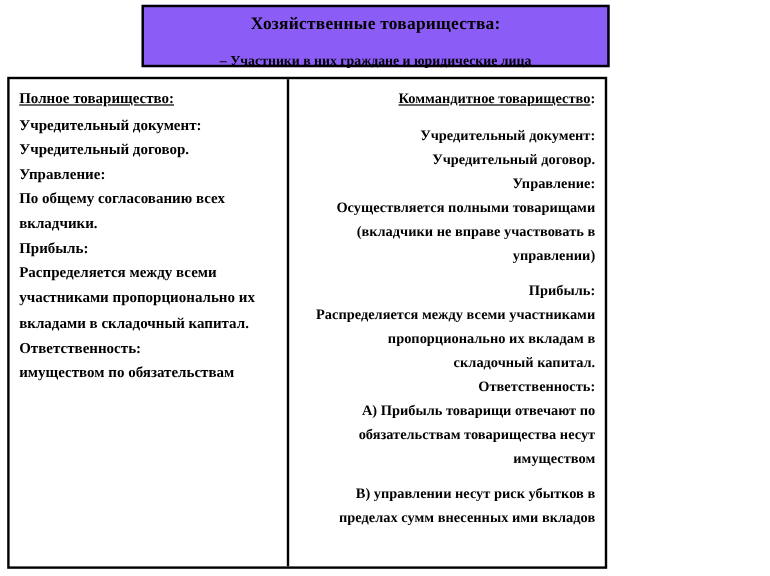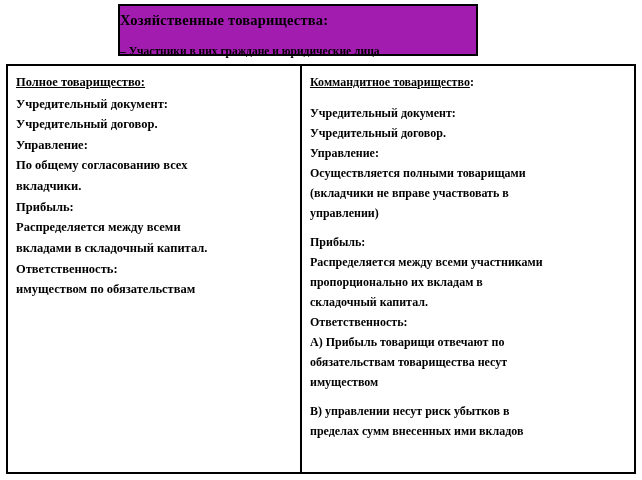--- a/index.html
+++ b/index.html
@@ -21,63 +21,65 @@
     width: 642px;
     height: 480px;
     box-sizing: border-box;
   }
 
   
   .title-box {
     position: absolute;
     left: 118px;
     top: 4px;
-    width: 360px;
+    width: 390px;
     height: 52px;
     border: 2px solid #000000;
     box-sizing: border-box;
-    background: #a21caf;
+    background: #8b5cf6;
+    text-align: center;
     padding-top: 5px;
   }
   .title-main {
     font-weight: bold;
     font-size: 14.5px;
     line-height: 18px;
     letter-spacing: 0.2px;
   }
   .title-sub {
     font-weight: bold;
     font-size: 11.5px;
     line-height: 16px;
     margin-top: 14px;
   }
 
   
   .table-wrap {
     position: absolute;
     left: 6px;
     top: 64px;
-    width: 630px;
+    width: 500px;
     height: 410px;
     border: 2px solid #000000;
     box-sizing: border-box;
     display: flex;
     background: #ffffff;
   }
   .col {
     box-sizing: border-box;
     padding: 8px 8px 4px 8px;
     overflow: hidden;
   }
   .col-left {
     width: 294px;
     border-right: 2px solid #000000;
   }
   .col-right {
     width: 332px;
+    text-align: right;
   }
 
   .heading {
     font-weight: bold;
     font-size: 12.5px;
     line-height: 17px;
     margin: 0 0 3px 0;
     text-decoration: underline;
   }
   .heading.no-underline {
@@ -132,20 +134,21 @@
 
       <div>
         <div class="sub-label">Управление:</div>
         <div class="body-line">По общему согласованию всех</div>
         <div class="body-line">вкладчики.</div>
       </div>
 
       <div>
         <div class="sub-label">Прибыль:</div>
         <div class="body-line">Распределяется между всеми</div>
+        <div class="body-line">участниками пропорционально их</div>
         <div class="body-line">вкладами в складочный капитал.</div>
       </div>
 
       <div>
         <div class="sub-label">Ответственность:</div>
         <div class="body-line">имуществом  по обязательствам</div>
       </div>
     </div>
 
     <div class="col col-right">

